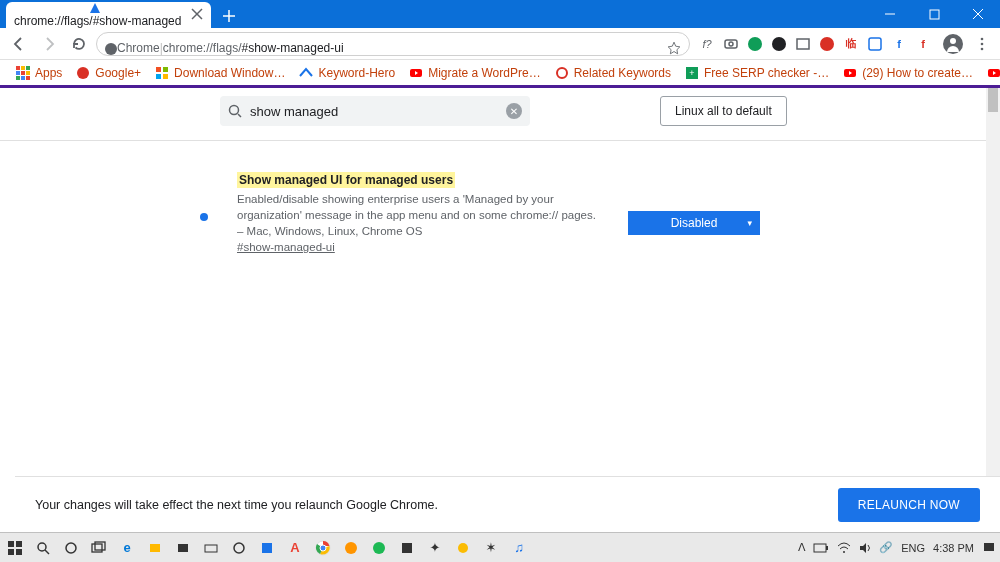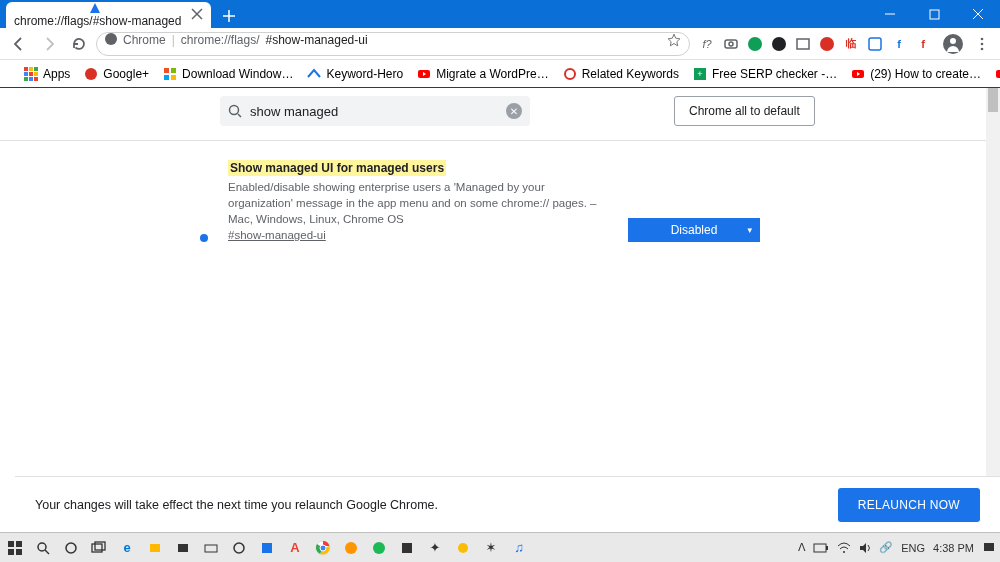--- a/index.html
+++ b/index.html
@@ -8,44 +8,44 @@
 .titlebar { height: 28px; background: #0b6fd8; display: flex; align-items: flex-end; }
 .tab { height: 26px; margin-left: 6px; background: #fff; border-radius: 6px 6px 0 0; display: flex; align-items: center; padding: 0 30px 0 8px; min-width: 190px; position: relative; font-size: 12px; color: #202124; flex-direction: column; }
 .tab .favicon { width: 14px; height: 14px; margin-right: 6px; }
 .tab .x { position: absolute; right: 8px; top: 6px; width: 12px; height: 12px; color: #5f6368; }
 .newtab { width: 24px; height: 24px; margin-left: 6px; display: flex; align-items: center; justify-content: center; color: #fff; }
 .wincontrols { margin-left: auto; display: flex; }
 .wincontrols div { width: 44px; height: 28px; display: flex; align-items: center; justify-content: center; color: #fff; }
 
 .addressrow { height: 32px; display: flex; align-items: center; padding: 0 6px; gap: 4px; border-bottom: 1px solid #e0e0e0; }
 .navbtn { width: 26px; height: 26px; display: flex; align-items: center; justify-content: center; color: #5f6368; border-radius: 50%; }
-.omnibox { flex: 1; height: 24px; border: 1px solid #d0d0d0; border-radius: 12px; display: flex; align-items: flex-start; padding: 0 8px; font-size: 12px; color: #5f6368; gap: 6px; }
+.omnibox { flex: 1; height: 24px; border: 1px solid #d0d0d0; border-radius: 12px; display: flex; align-items: flex-end; padding: 0 8px; font-size: 12px; color: #5f6368; gap: 0; }
 .omnibox .chromeicon { width: 12px; height: 12px; background: #5f6368; border-radius: 50%; flex-shrink: 0; }
 .omnibox .sep { color: #c0c0c0; }
 .omnibox .path { color: #202124; }
 .omnibox .star { margin-left: auto; width: 14px; height: 14px; color: #5f6368; }
 .exticons { display: flex; align-items: center; gap: 6px; padding: 0 4px; }
 .exticons .ic { width: 18px; height: 18px; display: flex; align-items: center; justify-content: center; font-size: 11px; }
 .menubtn { width: 24px; height: 24px; display: flex; align-items: center; justify-content: center; color: #5f6368; }
 
-.bookmarks { height: 28px; display: flex; align-items: center; padding: 0 24px; gap: 14px; font-size: 12px; color: #000000; border-bottom: 1px solid #4c1d95; }
+.bookmarks { height: 28px; display: flex; align-items: center; padding: 0 16px; gap: 14px; font-size: 12px; color: #c2410c; border-bottom: 3px solid #4c1d95; }
 .bookmarks .bk { display: flex; align-items: center; gap: 5px; white-space: nowrap; }
 .bookmarks .bk .bi { width: 14px; height: 14px; flex-shrink: 0; }
 
 .page { position: relative; height: calc(562px - 28px - 32px - 28px - 30px); overflow-y: auto; overflow-x: hidden; }
-.topbar { display: flex; align-items: center; padding: 8px 0; gap: 24px; }
+.topbar { display: flex; align-items: center; padding: 8px 0; gap: 10px; }
 .searchwrap { margin-left: 220px; width: 310px; height: 30px; background: #f1f3f4; border-radius: 4px; display: flex; align-items: center; padding: 0 8px; color: #5f6368; font-size: 13px; gap: 8px; }
 .searchwrap .sval { color: #202124; flex: 1; }
 .searchwrap .clr { width: 16px; height: 16px; background: #9aa0a6; border-radius: 50%; color: #fff; display: flex; align-items: center; justify-content: center; font-size: 10px; }
 .resetbtn { margin-left: 120px; height: 30px; padding: 0 14px; border: 1px solid #9aa0a6; background: #fff; color: #202124; font-size: 12px; border-radius: 3px; }
 .hr { height: 1px; background: #e0e0e0; margin-top: 6px; }
 .tabs { display: flex; width: 550px; margin: 12px auto 0 auto; }
 .tabitem { flex: 1; text-align: center; padding: 10px 0; font-size: 13px; color: #5f6368; border-bottom: 2px solid transparent; }
 .tabitem.active { color: #1a73e8; border-bottom-color: #1a73e8; }
-.flagitem { display: flex; width: 560px; margin: 8px auto 0 200px; gap: 20px; align-items: flex-end; }
+.flagitem { display: flex; width: 560px; margin: 20px auto 0 200px; gap: 29px; align-items: center; }
 .dot { width: 8px; height: 8px; background: #1a73e8; border-radius: 50%; margin-top: 6px; flex-shrink: 0; }
 .flagbody { flex: 1; }
 .flagtitle { display: inline; background: #fff59d; font-size: 12px; font-weight: 600; color: #202124; padding: 1px 2px; }
 .flagdesc { font-size: 11.5px; color: #5f6368; margin-top: 4px; line-height: 1.4; }
 .flaghash { font-size: 11.5px; color: #5f6368; text-decoration: underline; margin-top: 2px; display: inline-block; }
 .flagselect { width: 132px; height: 24px; background: #1a73e8; color: #fff; display: flex; align-items: center; justify-content: center; font-size: 12px; position: relative; margin-top: 18px; }
 .flagselect::after { content: "▾"; position: absolute; right: 8px; font-size: 9px; }
 
 .relaunchbar { position: absolute; bottom: 30px; left: 15px; right: 0; height: 56px; border-top: 1px solid #e0e0e0; display: flex; align-items: center; padding: 0 20px; background: #fff; }
 .relaunchbar .msg { font-size: 12.5px; color: #202124; }
@@ -255,21 +255,21 @@
 <div class="page">
   <div class="topbar">
     <div class="searchwrap">
       <svg width="14" height="14" viewBox="0 0 14 14">
           <circle cx="6" cy="6" r="4.5" fill="none" stroke="#5f6368" stroke-width="1.5"></circle>
           <line x1="10" y1="10" x2="13" y2="13" stroke="#5f6368" stroke-width="1.5"></line>
         </svg>
       <span class="sval">show managed</span>
       <span class="clr">✕</span>
     </div>
-    <button class="resetbtn">Chrome all to default</button>
+    <button class="resetbtn">Linux all to default</button>
   </div>
   <div class="hr"></div>
   <div class="tabs">
   </div>
   <div class="flagitem">
     <div class="dot"></div>
     <div class="flagbody">
       <span class="flagtitle">Show managed UI for managed users</span>
       <div class="flagdesc">Enabled/disable showing enterprise users a 'Managed by your organization' message in the app menu and on some chrome:// pages. – Mac, Windows, Linux, Chrome OS</div>
       <a class="flaghash">#show-managed-ui</a>

